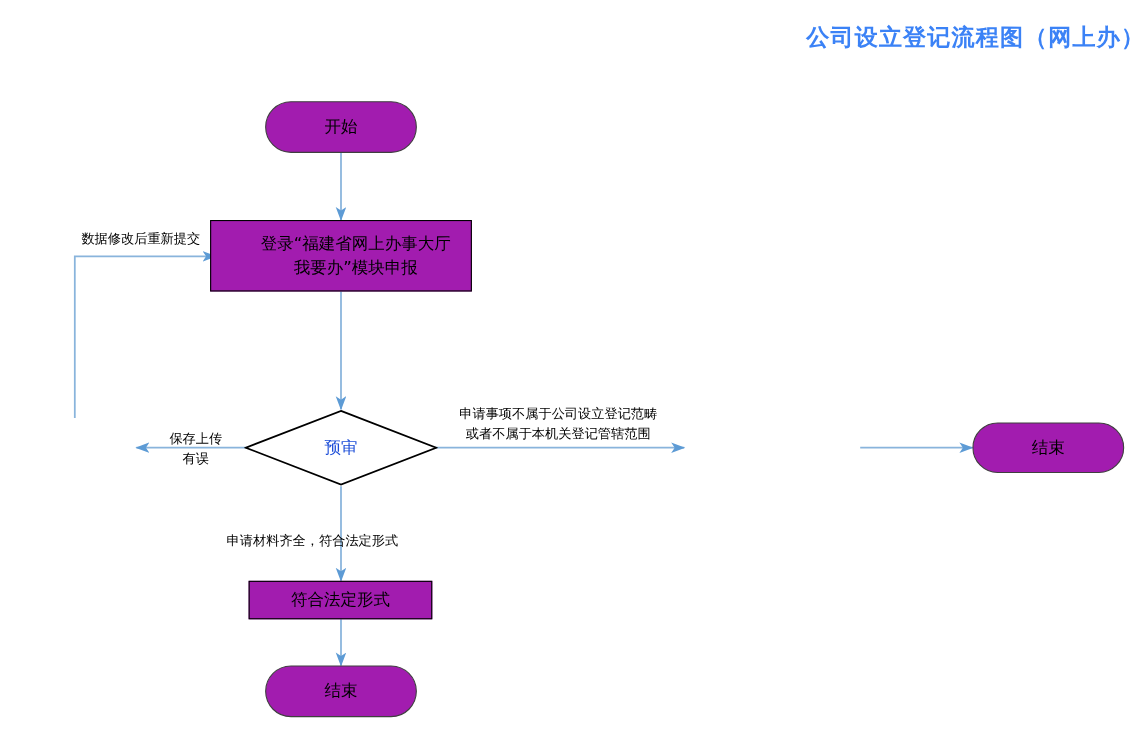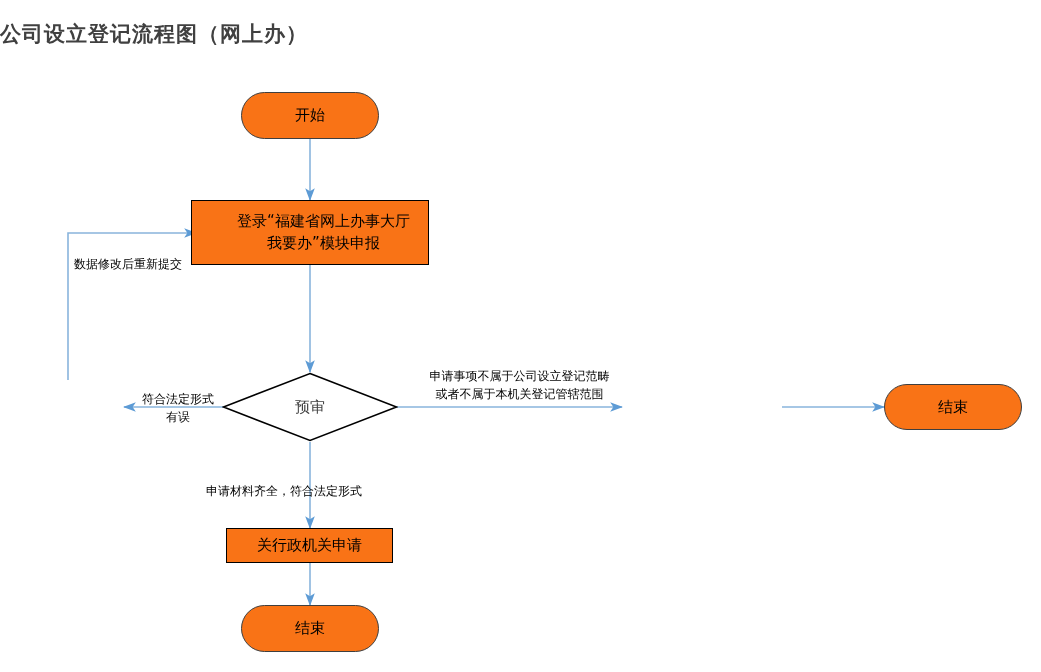--- a/index.html
+++ b/index.html
@@ -28,21 +28,21 @@
     pointer-events: none;
   }
   .node {
     position: absolute;
     box-sizing: border-box;
     display: flex;
     align-items: center;
     justify-content: center;
     text-align: center;
     color: #000000;
-    background: #f97316;
+    background: #a21caf;
     font-family: "DejaVu Sans", "Liberation Sans", sans-serif;
   }
   .terminator {
     border: 1.4px solid #3f3f3f;
     border-radius: 999px;
     font-size: 15px;
     line-height: 1.25;
   }
   .process {
     border: 1.4px solid #000000;
@@ -60,41 +60,41 @@
   .decision-label {
     position: absolute;
     left: 0;
     top: 0;
     width: 100%;
     height: 100%;
     display: flex;
     align-items: center;
     justify-content: center;
     font-size: 15px;
-    color: #404040;
+    color: #1d4ed8;
   }
   .edge-label {
     position: absolute;
     color: #000000;
     font-size: 12px;
     line-height: 1.5;
     white-space: pre-line;
     text-align: center;
   }
   #page-title {
     position: absolute;
     left: 0;
     top: 20px;
     width: 1041px;
-    text-align: left;
+    text-align: right;
     font-family: Liberation Serif, serif;
     font-weight: bold;
     font-size: 21px;
     letter-spacing: 1px;
-    color: #404040;
+    color: #3b82f6;
   }
 </style>
 </head>
 <body>
 
 <div id="canvas">
 
   <div id="page-title">公司设立登记流程图（网上办）</div>
 
   <svg class="edges" viewBox="0 0 1041 672" xmlns="http://www.w3.org/2000/svg">
@@ -139,30 +139,30 @@
     <div class="decision-label">预审</div>
   </div>
 
 
 
   <div class="node terminator" style="left:884px; top:384px; width:138px; height:46px;">
     <span>结束</span>
   </div>
 
   <div class="node process" style="left:226px; top:528px; width:167px; height:35px;">
-    <span>关行政机关申请</span>
+    <span>符合法定形式</span>
   </div>
 
   <div class="node terminator" style="left:241px; top:605px; width:138px; height:47px;">
     <span>结束</span>
   </div>
 
-  <div class="edge-label" style="left:58px; top:208px; width:140px;margin-top:47px;">数据修改后重新提交</div>
+  <div class="edge-label" style="left:58px; top:208px; width:140px;">数据修改后重新提交</div>
 
-  <div class="edge-label" style="left:134px; top:390px; width:88px;">符合法定形式
+  <div class="edge-label" style="left:134px; top:390px; width:88px;">保存上传
 有误</div>
 
-  <div class="edge-label" style="left:412px; top:367px; width:215px;">申请事项不属于公司设立登记范畴
+  <div class="edge-label" style="left:400px; top:367px; width:215px;">申请事项不属于公司设立登记范畴
 或者不属于本机关登记管辖范围</div>
 
   <div class="edge-label" style="left:206px; top:482px; width:200px; text-align:left;">申请材料齐全，符合法定形式</div>
 
 </div>
 
 </body></html>

